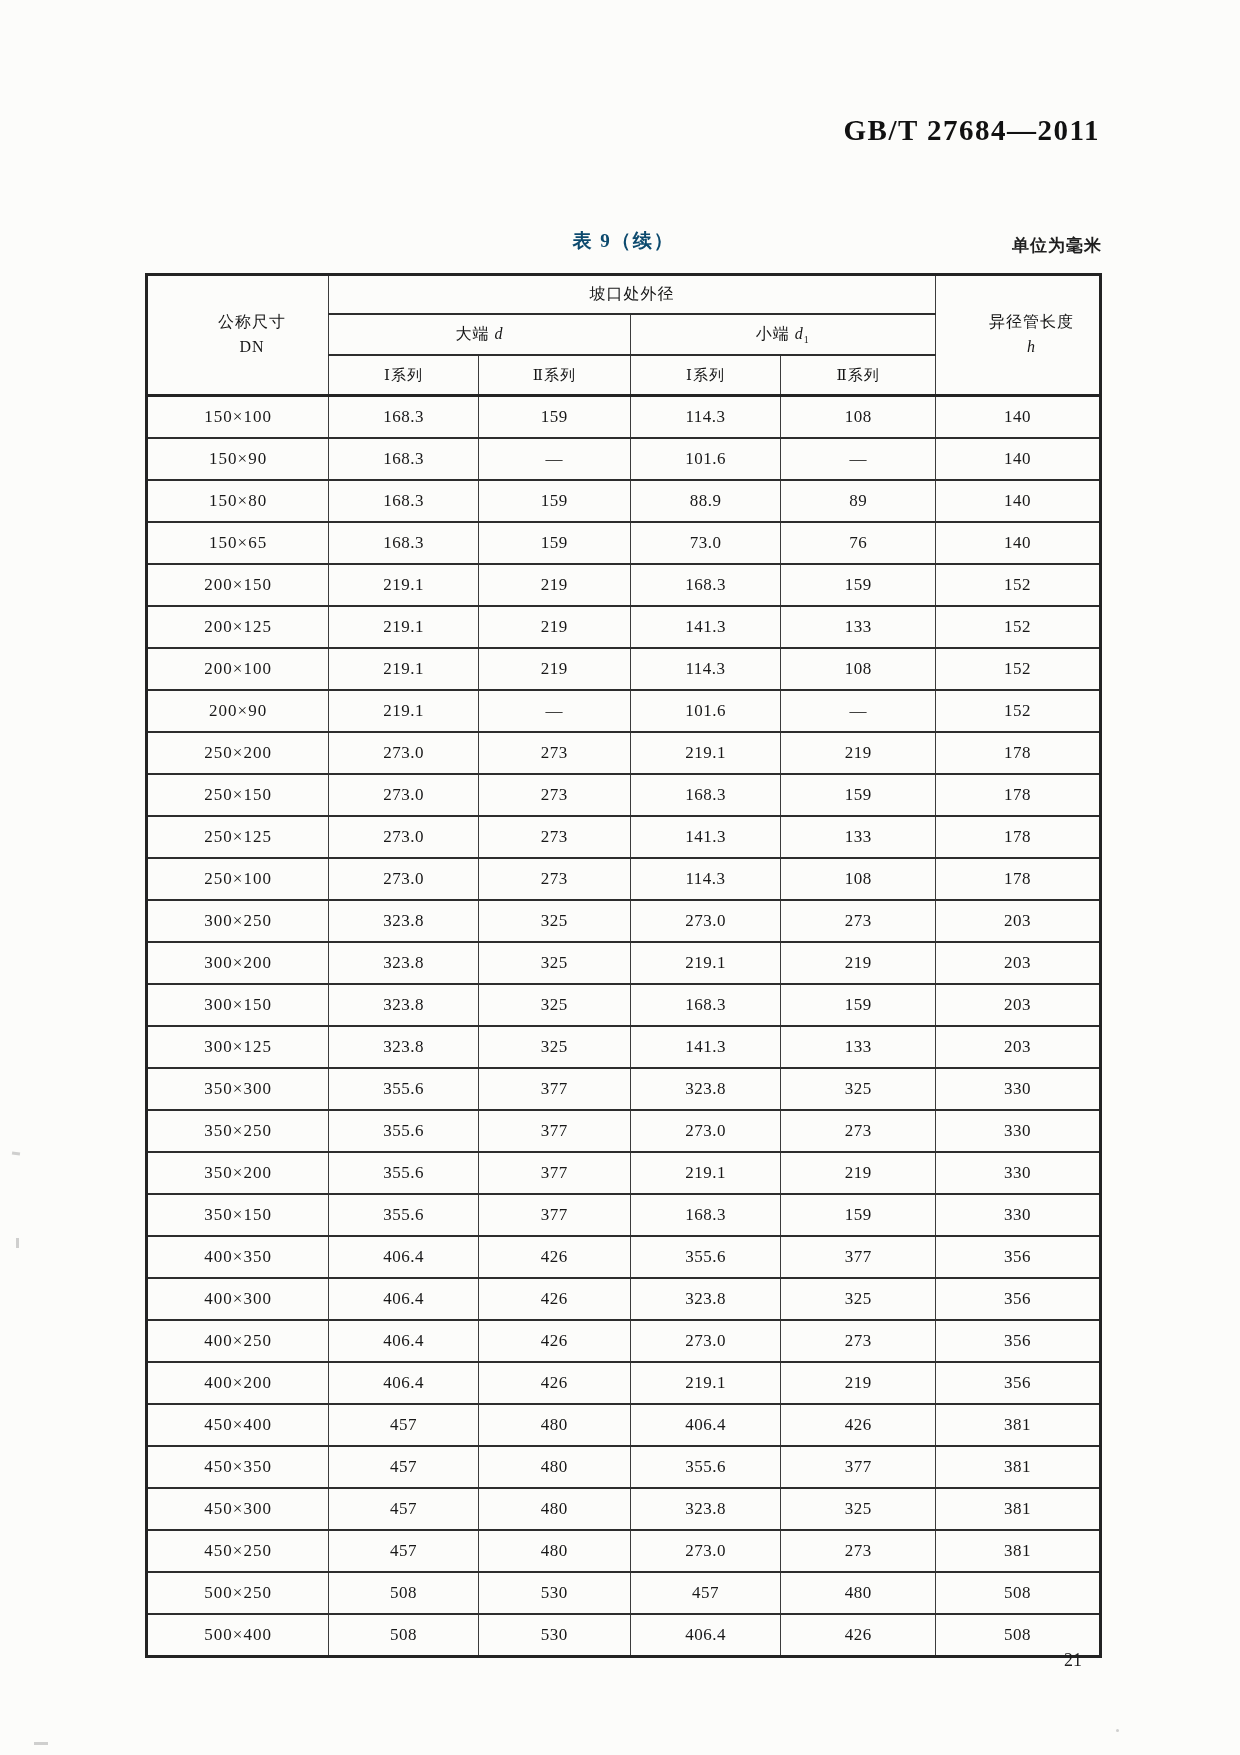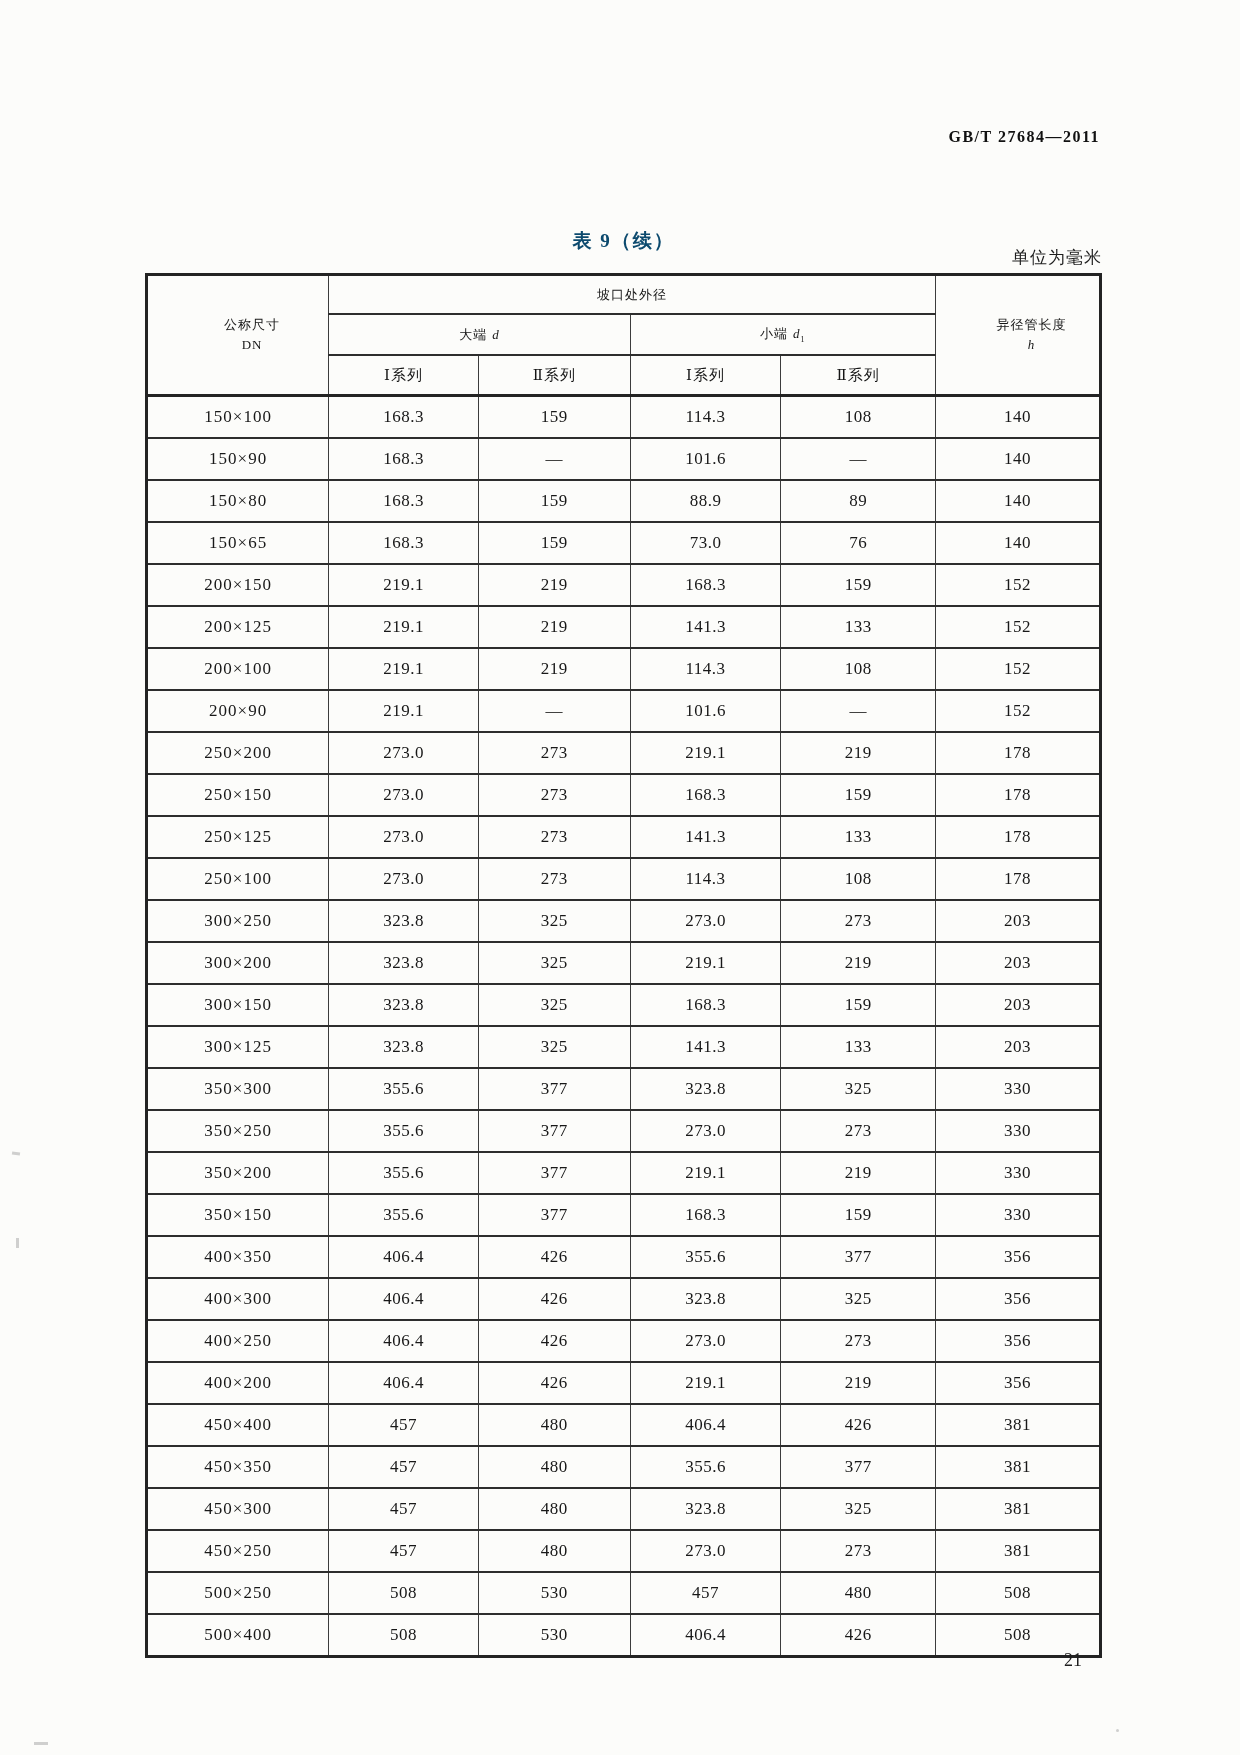--- a/index.html
+++ b/index.html
@@ -7,22 +7,22 @@
     position:relative;
     width:1240px;height:1755px;
     background:#fcfcfa;
     font-family:"Liberation Serif","DejaVu Serif",serif;
     color:#1b1b1b;
     overflow:hidden;
     margin:0 auto;
   }
   .doc-code{
     position:absolute;
-    top:128px;right:140px;
-    font-size:16px;
+    top:114px;right:140px;
+    font-size:29px;
     font-weight:bold;
     letter-spacing:1.5px;
     color:#111;
   }
   .caption-row{
     position:absolute;
     top:228px;left:145px;width:957px;
     height:26px;
   }
   .table-title{
@@ -30,43 +30,44 @@
     left:50%;transform:translateX(-50%);
     top:0;
     font-size:19px;
     font-weight:bold;
     letter-spacing:2px;
     color:#0c4a6e;
     white-space:nowrap;
   }
   .unit-note{
     position:absolute;
-    right:0;top:18px;
+    right:0;top:6px;
     font-size:17px;
     letter-spacing:1px;
     color:#1e1e1e;
+    font-weight:bold;
   }
   table.dim{
     position:absolute;
     left:145px;top:273px;
     width:957px;
     border-collapse:collapse;
     table-layout:fixed;
   }
   table.dim th, table.dim td{
     border:1px solid #3c3c3c;
     text-align:center;
     vertical-align:middle;
     font-weight:normal;
     padding:0;
   }
   table.dim{border:3px solid #232323;}
   table.dim tr{border-top:2px solid #2d2d2d;border-bottom:2px solid #2d2d2d;}
   thead{border-bottom:3px solid #232323;}
-  thead th{font-size:13px;letter-spacing:1px;color:#151515;}
+  thead th{font-size:16px;letter-spacing:1px;color:#151515;}
   thead tr.h1 th{height:37px;}
   thead tr.h2 th{height:39px;}
   thead tr.h3 th{height:38px;font-size:15px;}
   tbody td{height:40px;font-size:17px;letter-spacing:0.5px;color:#181818;}
   tbody td:first-child{letter-spacing:1px;}
   .two-line{line-height:1.55;padding-left:28px;}
   .var{font-style:italic;font-family:"Liberation Serif",serif;margin-left:5px;}
   .var sub{font-size:0.62em;font-style:normal;}
   .page-num{
     position:absolute;

